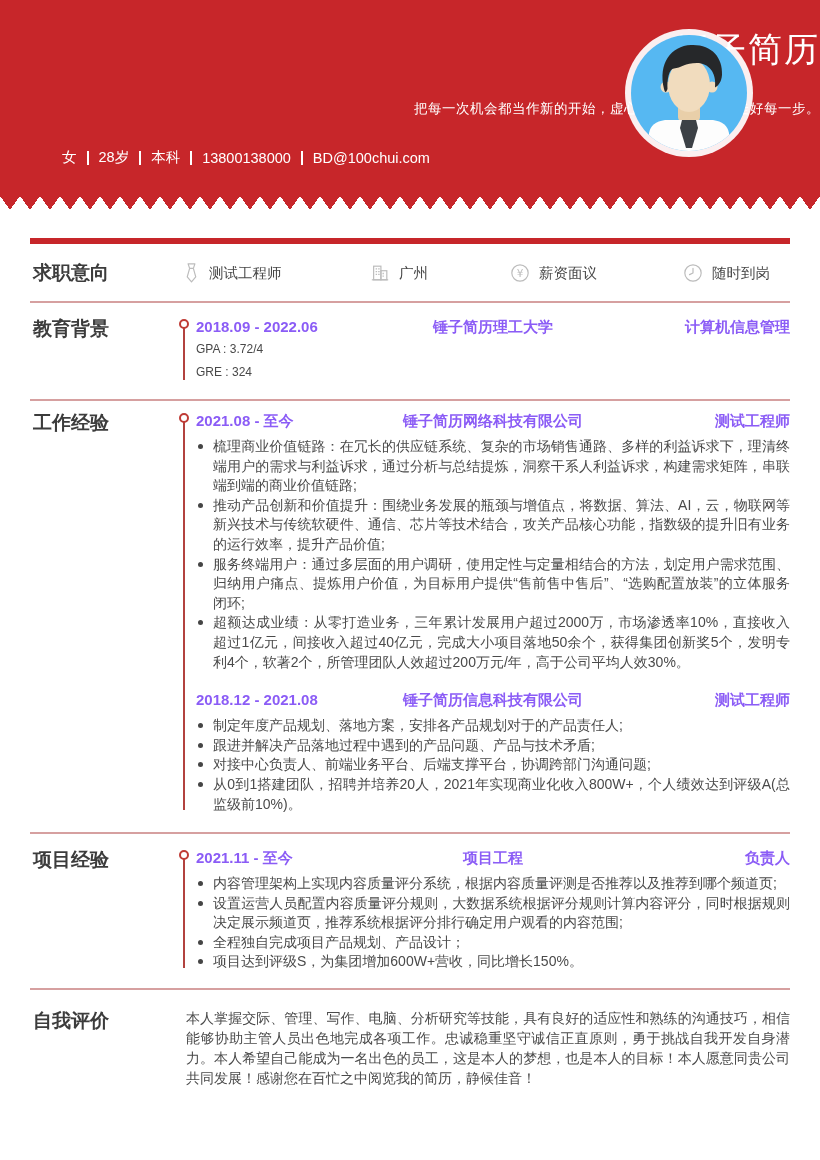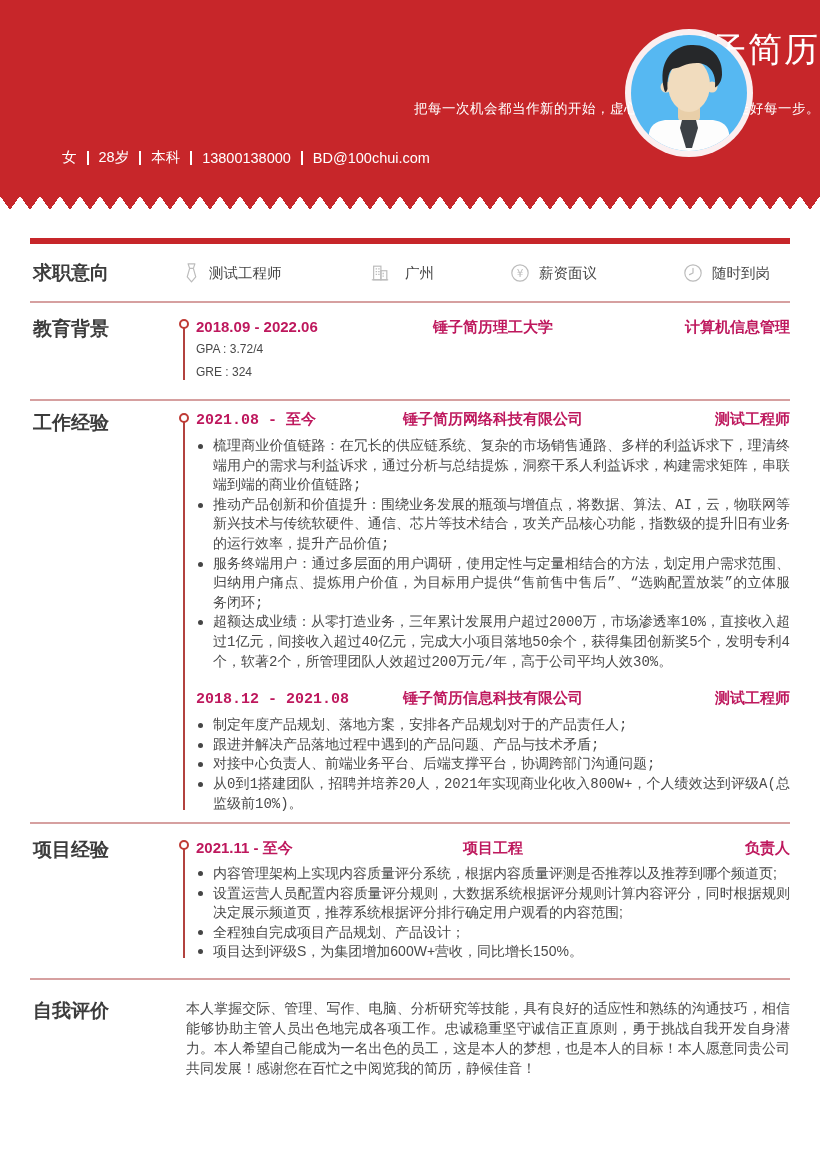--- a/index.html
+++ b/index.html
@@ -31,39 +31,39 @@
   
   section{margin:0 30px;display:flex;border-bottom:2px solid #d6a0a0;}
   .sec-label{width:150px;flex-shrink:0;font-size:19px;font-weight:700;color:#3c3c3c;padding-left:3px;}
 
   
   .intent{padding:16px 0 15px;align-items:center;}
   .intent-items{display:flex;flex:1;align-items:center;font-size:14.5px;color:#474747;}
   .intent-item{display:flex;align-items:center;}
   .intent-item .icon{margin-right:9px;display:inline-flex;color:#bcbcbc;}
   .intent-item:nth-child(1){width:187px;}
-  .intent-item:nth-child(2){width:140px;gap:6px;}
+  .intent-item:nth-child(2){width:140px;}
   .intent-item:nth-child(3){width:173px;}
 
   
   .tl-content{flex:1;position:relative;padding-left:13px;}
   .tl-content::before{content:"";position:absolute;left:0;top:12px;bottom:4px;width:2px;background:#b2423f;}
   .tl-content::after{content:"";position:absolute;left:-4px;top:3px;width:6px;height:6px;
                      border:2px solid #bf3b35;border-radius:50%;background:#fff;}
-  .entry-header{display:flex;align-items:flex-start;font-weight:700;color:#be185d;font-size:15px;line-height:22px;}
+  .entry-header{display:flex;align-items:flex-start;font-weight:700;color:#8b5cf6;font-size:15px;line-height:22px;}
   .entry-date{width:185px;flex-shrink:0;}
   .entry-org{flex:1;text-align:center;}
   .entry-role{width:185px;flex-shrink:0;text-align:right;}
   .entry + .entry{margin-top:17px;}
 
   .edu{padding:13px 0 15px;}
   .detail-line{font-size:12px;line-height:23px;color:#484848;}
   .detail-line:first-of-type{margin-top:4px;}
 
-  .work{padding:9px 0 8px;font-family:Liberation Mono, monospace;}
+  .work{padding:9px 0 18px;}
   .proj{padding:13px 0 16px;}
 
   ul.bullets{list-style:none;margin:5px 0 0;padding:0;font-size:14px;line-height:19.6px;
              color:#4a4a4a;text-align:justify;}
   ul.bullets li{position:relative;padding-left:17px;}
   ul.bullets li::before{content:"";position:absolute;left:2px;top:7px;width:5px;height:5px;
                         background:#454545;border-radius:50%;}
 
   
   .selfeval{padding:18px 0 0;border-bottom:none;}

